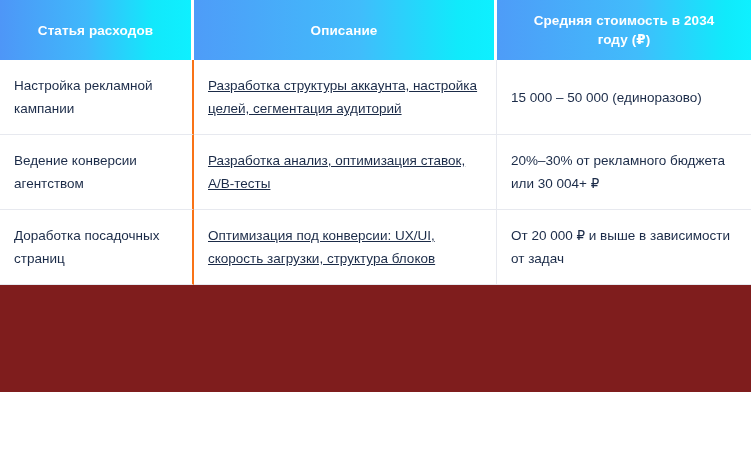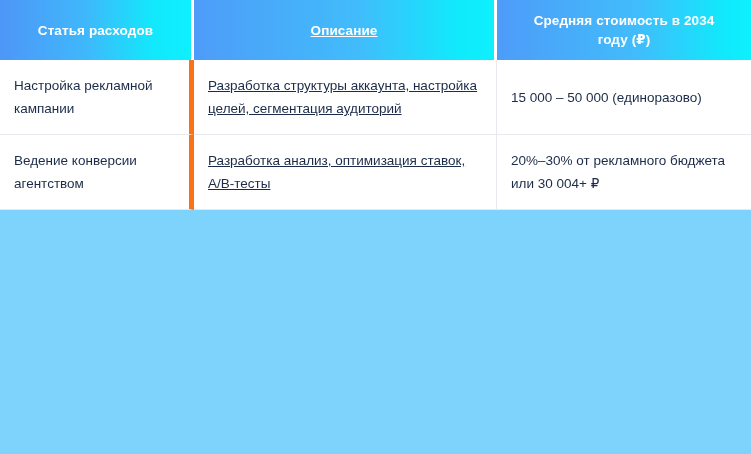--- a/index.html
+++ b/index.html
@@ -8,23 +8,23 @@
     background: #ffffff;
   }
   body {
     width: 751px;
     height: 454px;
     font-family: "Liberation Sans", "DejaVu Sans", sans-serif;
     overflow: hidden;
   }
   .table-wrap {
     width: 751px;
-    height: 454px;
+    height: 392px;
     box-sizing: border-box;
-    background: #7dd3fc;
+    background: #7f1d1d;
   }
   table.cost-table {
     width: 751px;
     border-collapse: separate;
     border-spacing: 0;
     table-layout: fixed;
   }
   
   thead tr th {
     height: 60px;
@@ -35,40 +35,39 @@
     font-weight: bold;
     letter-spacing: 0.1px;
     line-height: 19px;
     padding: 4px 10px;
     box-sizing: border-box;
     border: none;
     background: linear-gradient(90deg, #4e96f7 0%, #3fb8fb 45%, #12e8fb 80%, #0ef0ff 100%);
   }
   thead tr th.col-desc {
     background: linear-gradient(90deg, #4e9cf8 0%, #41bcfb 55%, #10eafb 88%, #0ef0ff 100%);
-    text-decoration: underline;
   }
   thead tr th.col-price {
     background: linear-gradient(90deg, #4e9cf8 0%, #41bcfb 55%, #10eafb 90%, #0ef0ff 100%);
   }
   thead tr th.col-item { border-right: 3px solid #ffffff; }
   thead tr th.col-desc { border-right: 3px solid #ffffff; }
 
   
   tbody td {
     vertical-align: middle;
     font-size: 13.5px;
     line-height: 23px;
     color: #1b2b48;
     padding: 14px 14px 14px 14px;
     box-sizing: border-box;
     border-bottom: 1px solid #e7e9ef;
     background: #ffffff;
   }
-  tbody td.col-item  { border-right: 5px solid #f97316; }
+  tbody td.col-item  { border-right: 2px solid #f97316; }
   tbody td.col-desc  { border-right: 1px solid #e7e9ef; padding-left: 14px; text-decoration: underline; }
   tbody td.col-price { padding-left: 14px; margin-top: 48px; }
   tbody tr:last-child td { border-bottom: 1px solid #e7e9ef; }
 
   .cw-item  { width: 194px; }
   .cw-desc  { width: 303px; }
   .cw-price { width: 254px; }
 
   .hdr-line { display: block; }
 </style>
@@ -96,15 +95,20 @@
       <tr>
         <td class="col-item">Настройка рекламной кампании</td>
         <td class="col-desc">Разработка структуры аккаунта, настройка целей, сегментация аудиторий</td>
         <td class="col-price">15 000 – 50 000 (единоразово)</td>
       </tr>
       <tr>
         <td class="col-item">Ведение конверсии агентством</td>
         <td class="col-desc">Разработка анализ, оптимизация ставок, A/B-тесты</td>
         <td class="col-price">20%–30% от рекламного бюджета или 30 004+ ₽</td>
       </tr>
+      <tr>
+        <td class="col-item">Доработка посадочных страниц</td>
+        <td class="col-desc">Оптимизация под конверсии: UX/UI, скорость загрузки, структура блоков</td>
+        <td class="col-price">От 20 000 ₽ и выше в зависимости от задач</td>
+      </tr>
     </tbody>
   </table>
 </div>
 
 </body></html>

